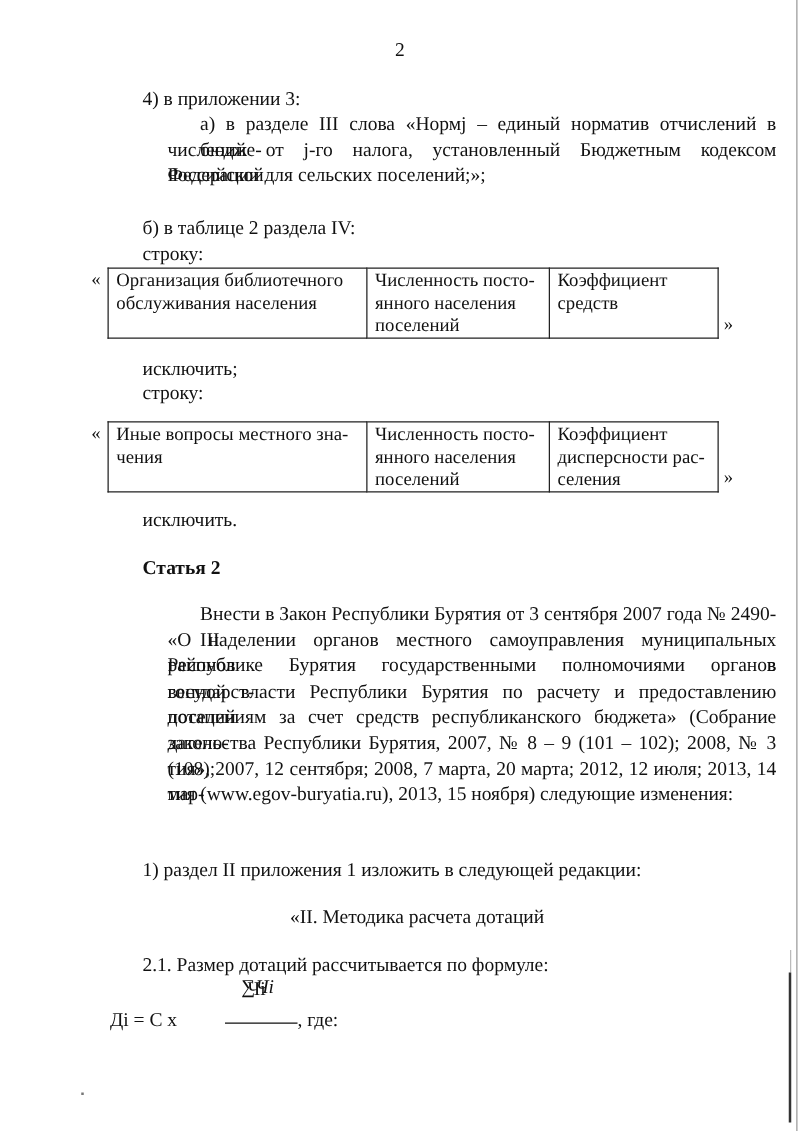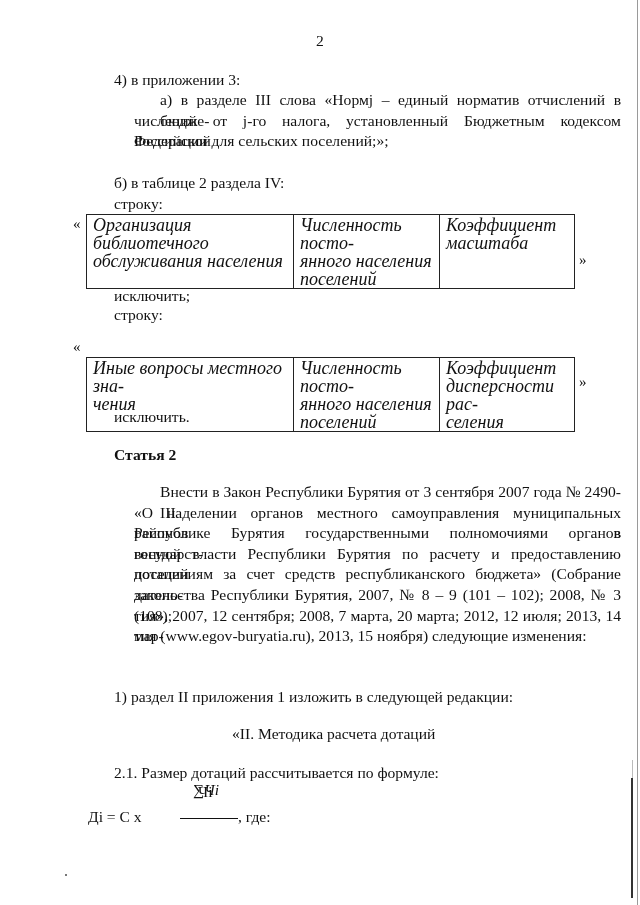--- a/index.html
+++ b/index.html
@@ -15,21 +15,21 @@
   .speck { position:absolute; left:65px; top:874px; width:2px; height:2px; background:#777; }
 
   .page-num { position:absolute; top:32px; left:0; width:640px; text-align:center; }
   .line { position:absolute; white-space:nowrap; line-height:20px; }
   .just { position:absolute; left:88px; width:487px; line-height:20.6px; text-align:justify;margin-left:46px; }
   .just .l { display:block; text-align:justify; text-align-last:justify; height:20.6px; white-space:normal; }
   .just .l.last { text-align-last:left; }
 
   table.amend {
     position:absolute; border-collapse:collapse;
-    font-size:18px; line-height:18px;font-style:italic;
+    font-size:15px; line-height:18px;
   }
   table.amend td {
     border:1px solid #222; vertical-align:top; padding:1px 6px 0 6px;
   }
   .quote { position:absolute; font-size:15px; }
   .bold { font-weight:bold; }
   .frac-bar { position:absolute; height:1px; background:#111; }
 </style>
 </head>
 <body>
@@ -60,32 +60,32 @@
       <div>Организация библиотечного</div>
       <div>обслуживания населения</div>
     </td>
     <td style="width:133px;">
       <div>Численность посто-</div>
       <div>янного населения</div>
       <div>поселений</div>
     </td>
     <td>
       <div>Коэффициент</div>
-      <div>масштаба</div>
+      <div>средств</div>
     </td>
   </tr>
 </tbody>
   </table>
 <div class="quote" style="left:579px; top:252px;">»</div>
 
 <div class="line" style="left:114px; top:286px;">исключить;</div>
 <div class="line" style="left:114px; top:305px;">строку:</div>
 
 <div class="quote" style="left:73px; top:339px;">«</div>
-<table class="amend" style="left:86px; top:337px; width:489px; height:53px;margin-top:20px;">
+<table class="amend" style="left:86px; top:337px; width:489px; height:53px;">
   <tbody>
       <tr>
     <td style="width:194px;">
       <div>Иные вопросы местного зна-</div>
       <div>чения</div>
     </td>
     <td style="width:133px;">
       <div>Численность посто-</div>
       <div>янного населения</div>
       <div>поселений</div>

